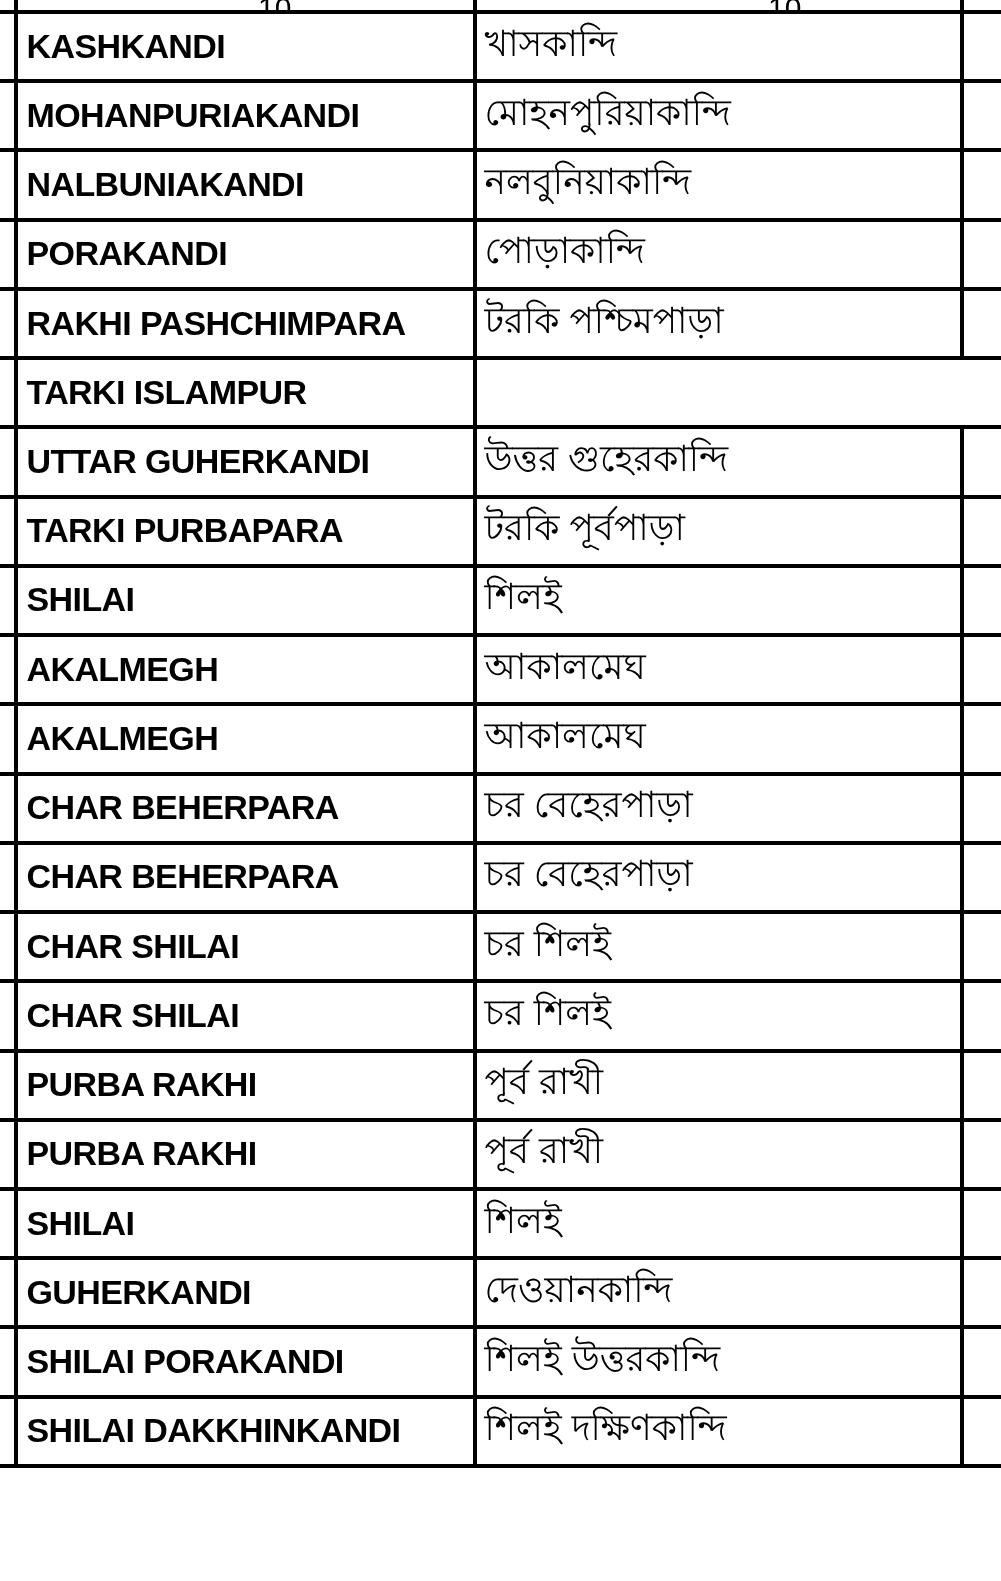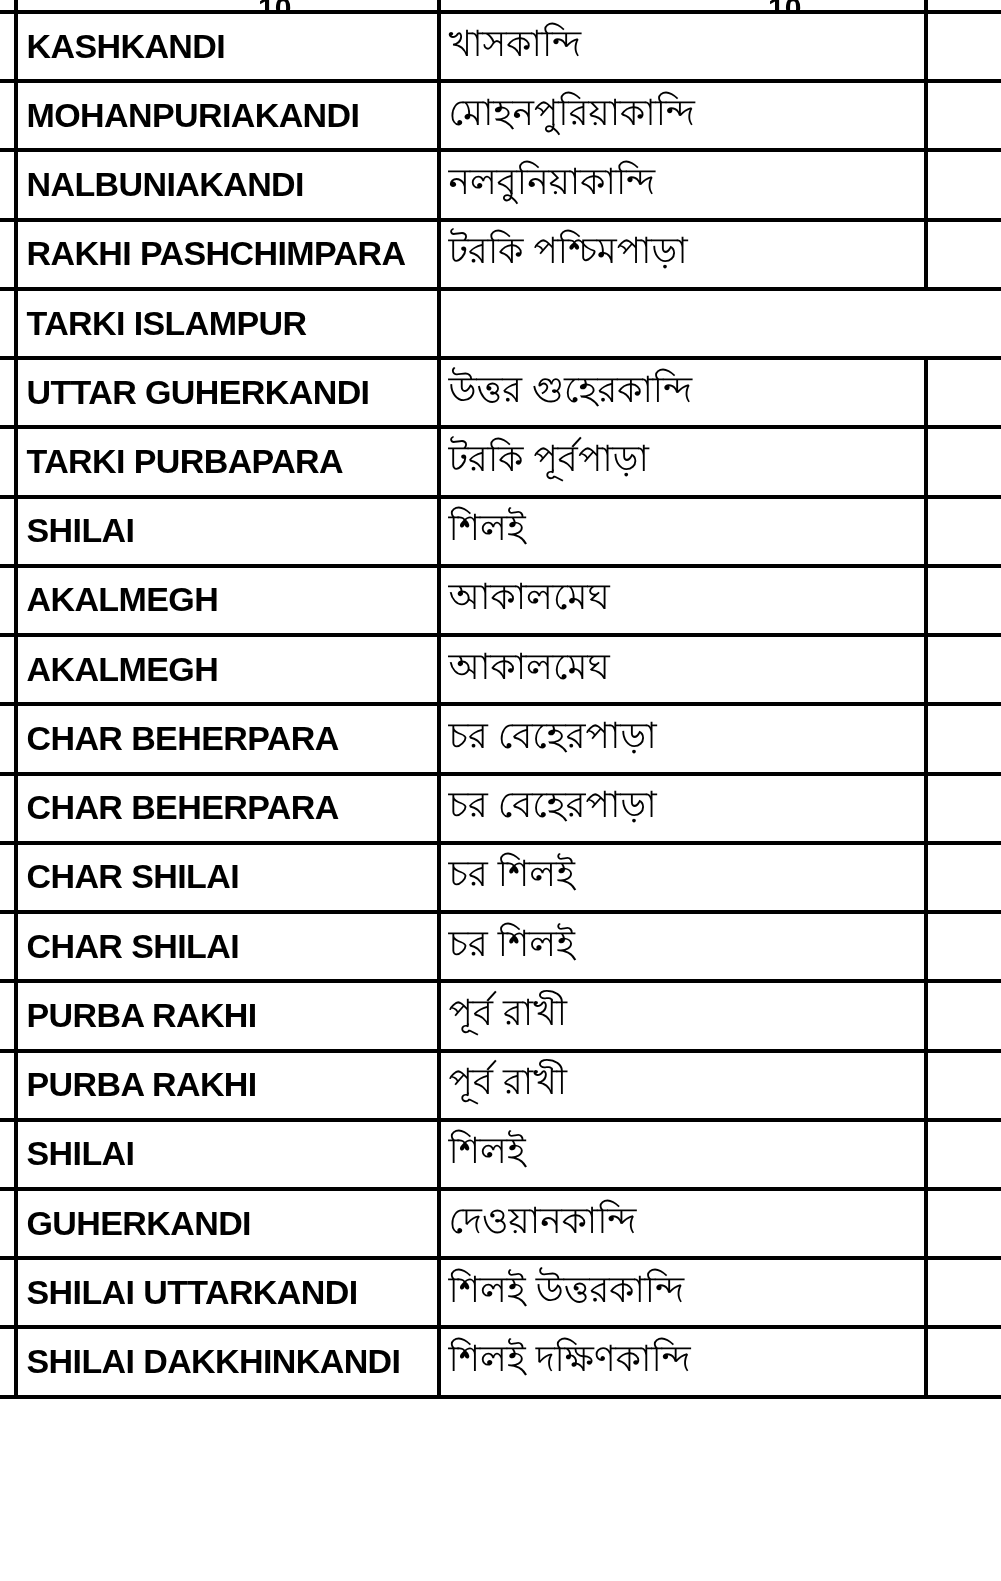--- a/index.html
+++ b/index.html
@@ -21,21 +21,21 @@
     position: relative;
     height: 14px;
     box-sizing: border-box;
     border-bottom: 4.5px solid #000000;
     overflow: hidden;
     display: flex;
   }
   .partial-num {
     position: absolute;
     bottom: 3px;
-    font-weight: 700;
+    font-weight: 400;
     font-size: 30px;
     line-height: 0.62; 
     height: 8px;
     overflow: visible;
   }
   .partial-num.left  { left: 258px; }
   .partial-num.right { left: 768px; }
 
   .row {
     display: flex;
@@ -45,21 +45,21 @@
     background: #ffffff;
   }
 
   .cell { box-sizing: border-box; height: 100%; }
 
   .c-sliver-left {
     width: 17.5px;
     border-right: 4.5px solid #000000;
   }
   .c-en {
-    width: 423px;
+    width: 459px;
     border-right: 4.5px solid #000000;
     display: flex;
     align-items: center;
     padding-left: 9px;
   }
   .c-bn {
     width: 487px;
     border-right: 4.5px solid #000000;
     display: flex;
     align-items: center;
@@ -130,20 +130,30 @@
     <div class="cell c-sliver-left"></div>
     <div class="cell c-en">
       <span class="en-text">NALBUNIAKANDI</span>
     </div>
     <div class="cell c-bn">
       <span class="bn-text">নলবুনিয়াকান্দি</span>
     </div>
     <div class="cell c-sliver-right"></div>
   </div>
 
+  <div class="row">
+    <div class="cell c-sliver-left"></div>
+    <div class="cell c-en">
+      <span class="en-text">PORAKANDI</span>
+    </div>
+    <div class="cell c-bn">
+      <span class="bn-text">পোড়াকান্দি</span>
+    </div>
+    <div class="cell c-sliver-right"></div>
+  </div>
 
   <div class="row">
     <div class="cell c-sliver-left"></div>
     <div class="cell c-en">
       <span class="en-text">RAKHI PASHCHIMPARA</span>
     </div>
     <div class="cell c-bn">
       <span class="bn-text">টরকি পশ্চিমপাড়া</span>
     </div>
     <div class="cell c-sliver-right"></div>
@@ -296,21 +306,21 @@
     </div>
     <div class="cell c-bn">
       <span class="bn-text">দেওয়ানকান্দি</span>
     </div>
     <div class="cell c-sliver-right"></div>
   </div>
 
   <div class="row">
     <div class="cell c-sliver-left"></div>
     <div class="cell c-en">
-      <span class="en-text">SHILAI UTTARKANDI</span>
+      <span class="en-text">SHILAI PORAKANDI</span>
     </div>
     <div class="cell c-bn">
       <span class="bn-text">শিলই উত্তরকান্দি</span>
     </div>
     <div class="cell c-sliver-right"></div>
   </div>
 
   <div class="row">
     <div class="cell c-sliver-left"></div>
     <div class="cell c-en">

